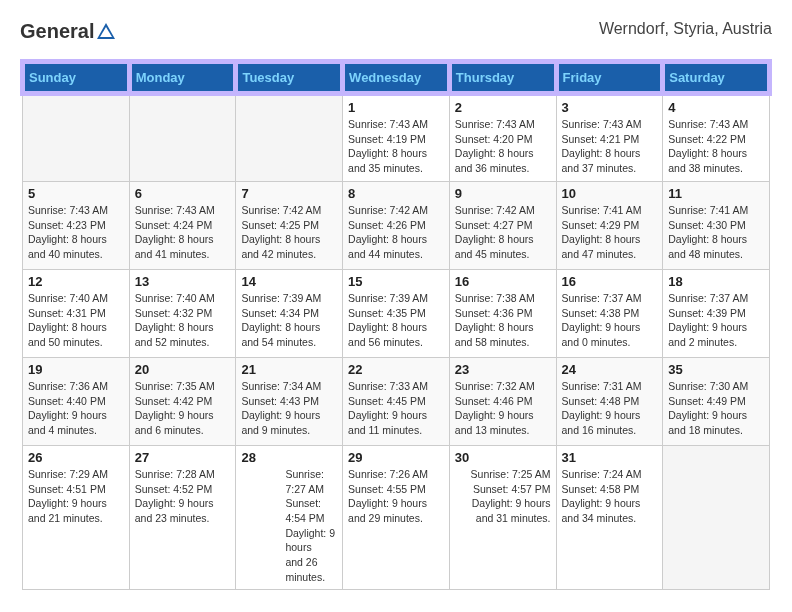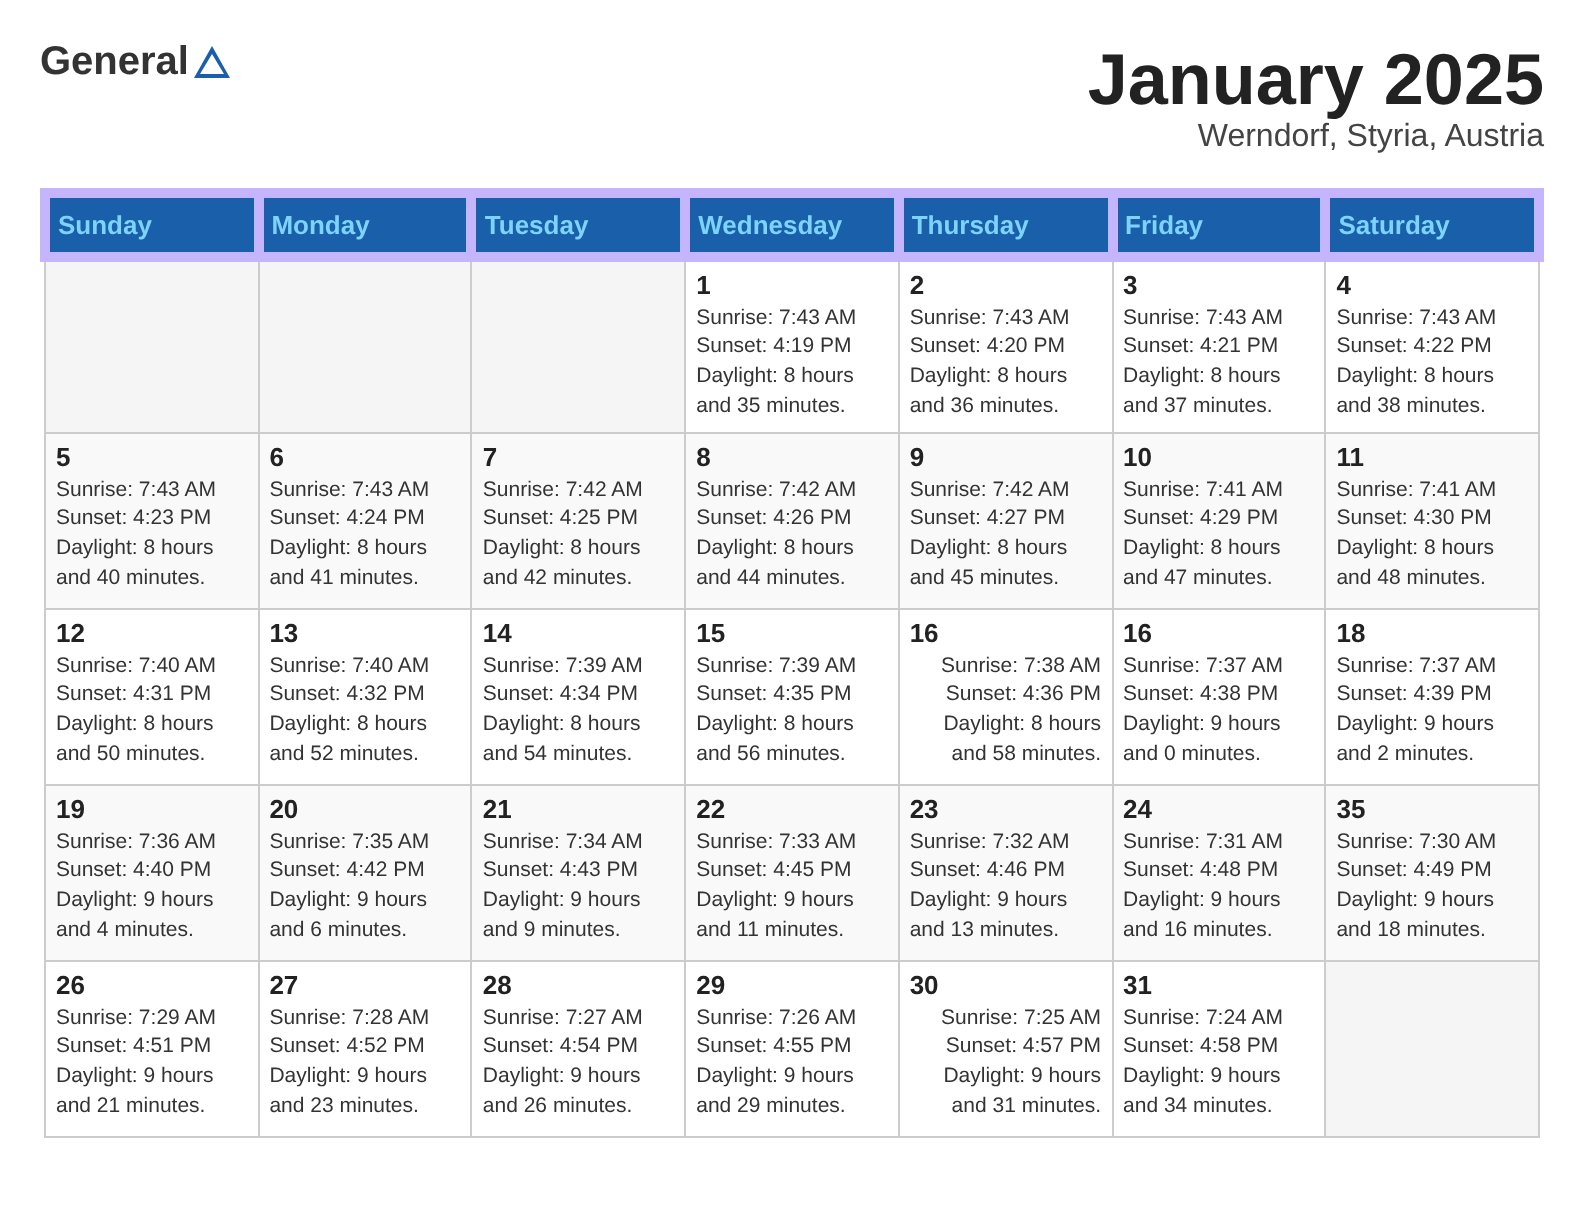--- a/index.html
+++ b/index.html
@@ -86,21 +86,20 @@
       <div style="display:flex;align-items:center;">
         <span style="font-size:20px;font-weight:bold;color:#333;">General</span>
         <svg width="22" height="22" viewBox="0 0 22 22" style="margin:0 1px;">
           <polygon points="11,2 20,18 2,18" fill="#1a5faa"></polygon>
           <polygon points="11,6 17,16 5,16" fill="#fff"></polygon>
         </svg>
       </div>
     </div>
   </div>
   <div class="title-block">
-    <div class="month-title">January 2025</div>
     <div class="subtitle">Werndorf, Styria, Austria</div>
   </div>
 </div>
 
 <table class="calendar">
   <thead>
     <tr>
     <th>Sunday</th>
         <th>Monday</th>
         <th>Tuesday</th>
@@ -219,21 +218,21 @@
         </td>
         <td>
           <span class="day-number">15</span>
           <div class="cell-text" style="white-space: pre-line;">Sunrise: 7:39 AM
 Sunset: 4:35 PM
 Daylight: 8 hours
 and 56 minutes.</div>
         </td>
         <td>
           <span class="day-number">16</span>
-          <div class="cell-text" style="white-space: pre-line; text-align: right;">Sunrise: 7:38 AM
+          <div class="cell-text" style="white-space: pre-line;">Sunrise: 7:38 AM
 Sunset: 4:36 PM
 Daylight: 8 hours
 and 58 minutes.</div>
         </td>
         <td>
           <span class="day-number">16</span>
           <div class="cell-text" style="white-space: pre-line;">Sunrise: 7:37 AM
 Sunset: 4:38 PM
 Daylight: 9 hours
 and 0 minutes.</div>
@@ -307,21 +306,21 @@
         </td>
         <td>
           <span class="day-number">27</span>
           <div class="cell-text" style="white-space: pre-line;">Sunrise: 7:28 AM
 Sunset: 4:52 PM
 Daylight: 9 hours
 and 23 minutes.</div>
         </td>
         <td>
           <span class="day-number">28</span>
-          <div class="cell-text" style="white-space: pre-line;">Sunrise: 7:27 AM
+          <div class="cell-text" style="white-space: pre-line; margin-left: 44px;">Sunrise: 7:27 AM
 Sunset: 4:54 PM
 Daylight: 9 hours
 and 26 minutes.</div>
         </td>
         <td>
           <span class="day-number">29</span>
           <div class="cell-text" style="white-space: pre-line;">Sunrise: 7:26 AM
 Sunset: 4:55 PM
 Daylight: 9 hours
 and 29 minutes.</div>

